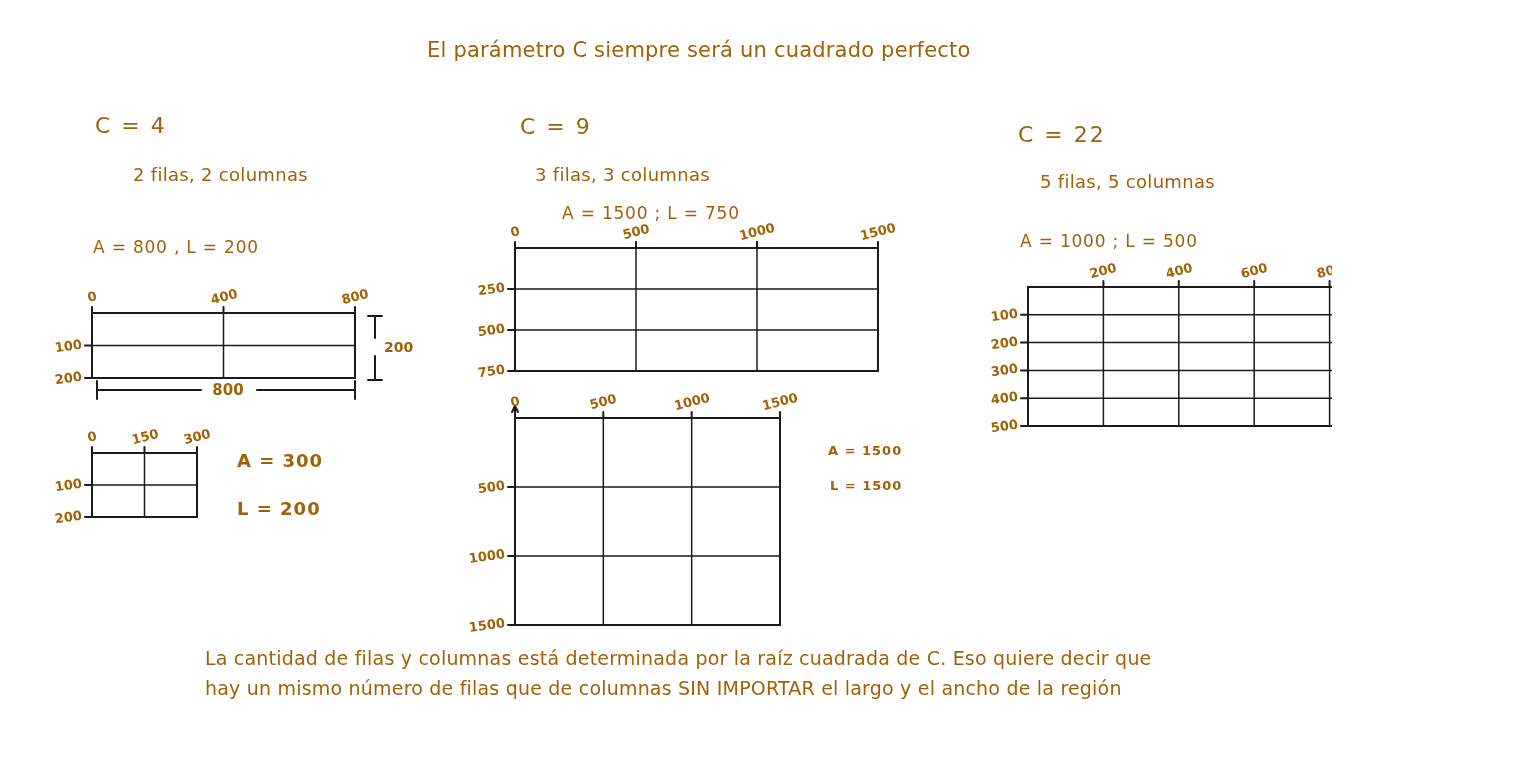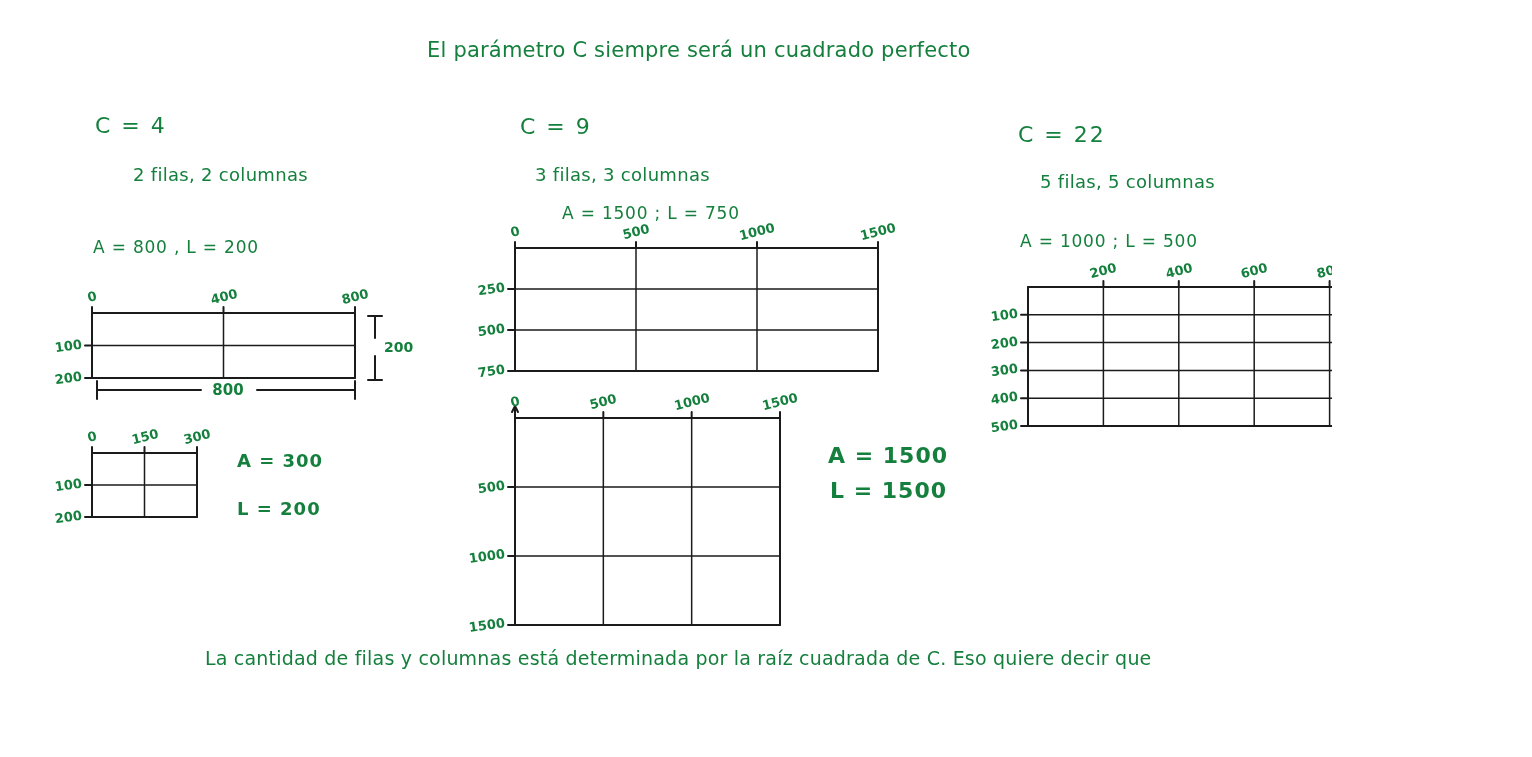--- a/index.html
+++ b/index.html
@@ -1,23 +1,23 @@
 <!DOCTYPE html>
 <html><head>
 <meta charset="utf-8">
 <style>
   html,body{margin:0;padding:0;background:#ffffff;}
   .page{position:relative;width:1332px;height:757px;background:#ffffff;
-        font-family:"DejaVu Sans",sans-serif;color:#15803d;overflow:hidden;}
+        font-family:"DejaVu Sans",sans-serif;color:#a16207;overflow:hidden;}
   .abs{position:absolute;}
   .title{font-size:21px;letter-spacing:.2px;white-space:nowrap;}
   .c-label{font-size:22px;letter-spacing:2px;text-align:right;}
   .note{font-size:18px;letter-spacing:.3px;}
   .params{font-size:17px;font-weight:normal;letter-spacing:.8px;white-space:nowrap;}
-  .side-label{font-size:22px;font-weight:bold;letter-spacing:1px;white-space:nowrap;}
+  .side-label{font-size:13px;font-weight:bold;letter-spacing:1px;white-space:nowrap;}
   .grid{position:absolute;}
   .x-label{position:absolute;font-size:13px;font-weight:bold;white-space:nowrap;
            transform:translate(-50%,-100%) rotate(-14deg);}
   .y-label{position:absolute;font-size:13px;font-weight:bold;white-space:nowrap;
            transform:translate(-100%,-50%) rotate(-8deg);}
   .dim-label{position:absolute;font-size:14px;font-weight:bold;white-space:nowrap;}
   .footer-line{font-size:19px;letter-spacing:.2px;white-space:nowrap;}
 </style>
 </head>
 <body>
@@ -148,14 +148,15 @@
         <line x1="301.6" y1="-1" x2="301.6" y2="-6" stroke="#1b1b1b" stroke-width="2" stroke-linecap="round"></line>
         <line x1="377" y1="-1" x2="377" y2="-6" stroke="#1b1b1b" stroke-width="2" stroke-linecap="round"></line>
         <line x1="-1" y1="27.8" x2="-7" y2="27.8" stroke="#1b1b1b" stroke-width="2" stroke-linecap="round"></line>
         <line x1="-1" y1="55.6" x2="-7" y2="55.6" stroke="#1b1b1b" stroke-width="2" stroke-linecap="round"></line>
         <line x1="-1" y1="83.4" x2="-7" y2="83.4" stroke="#1b1b1b" stroke-width="2" stroke-linecap="round"></line>
         <line x1="-1" y1="111.2" x2="-7" y2="111.2" stroke="#1b1b1b" stroke-width="2" stroke-linecap="round"></line>
         <line x1="-1" y1="139" x2="-7" y2="139" stroke="#1b1b1b" stroke-width="2" stroke-linecap="round"></line>
       </svg></div>
 
   <div class="abs footer-line" style="left:205px;top:647px">La cantidad de filas y columnas está determinada por la raíz cuadrada de C. Eso quiere decir que</div>
+  <div class="abs footer-line" style="left:205px;top:677px">hay un mismo número de filas que de columnas SIN IMPORTAR el largo y el ancho de la región</div>
 
 </div>
 
 </body></html>

